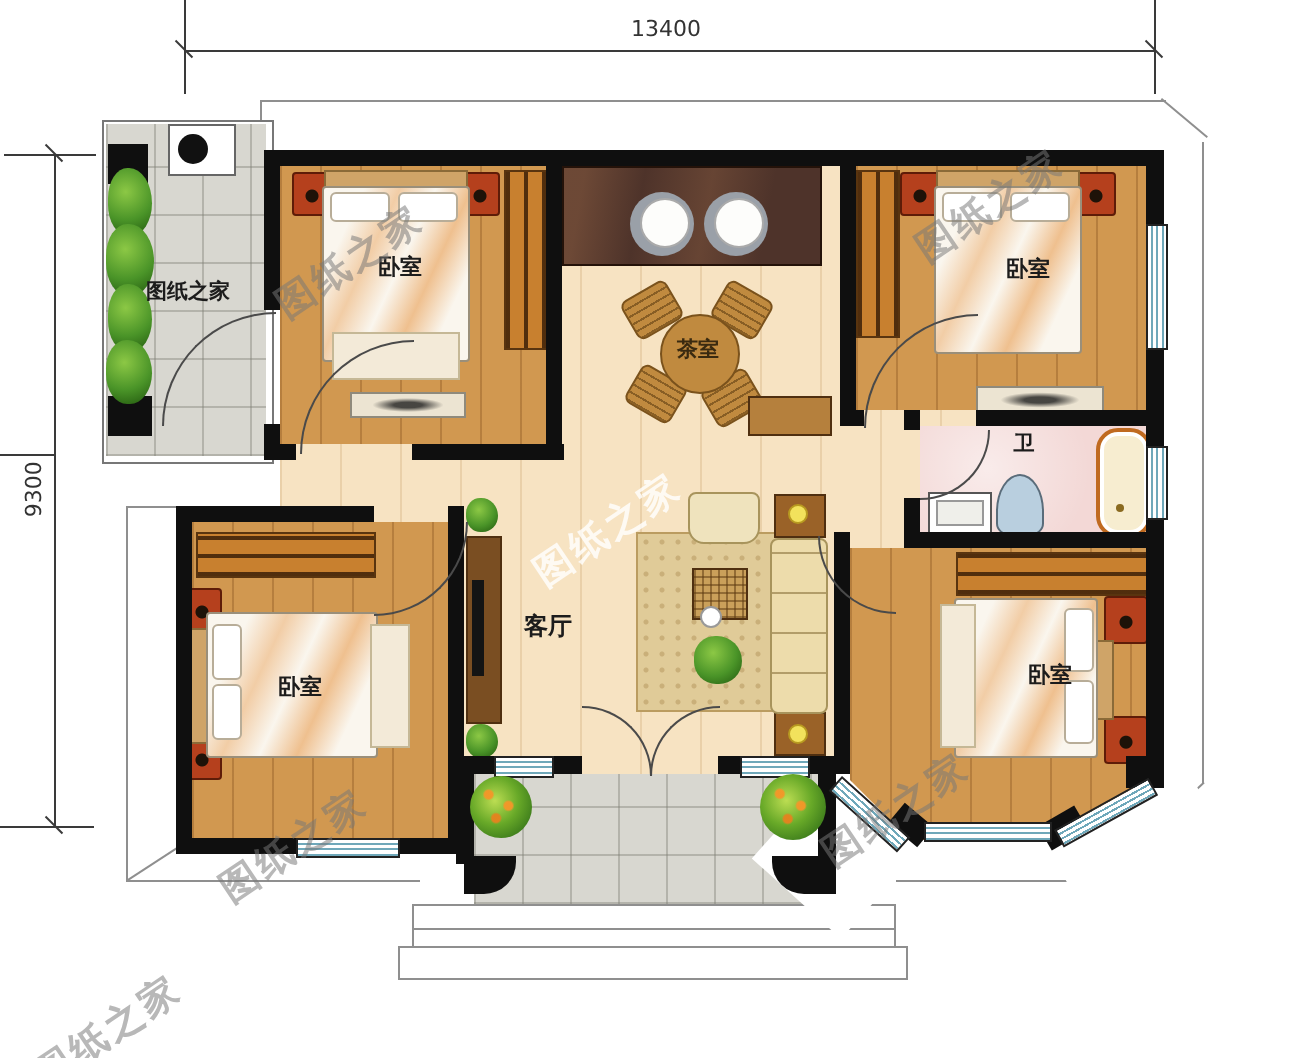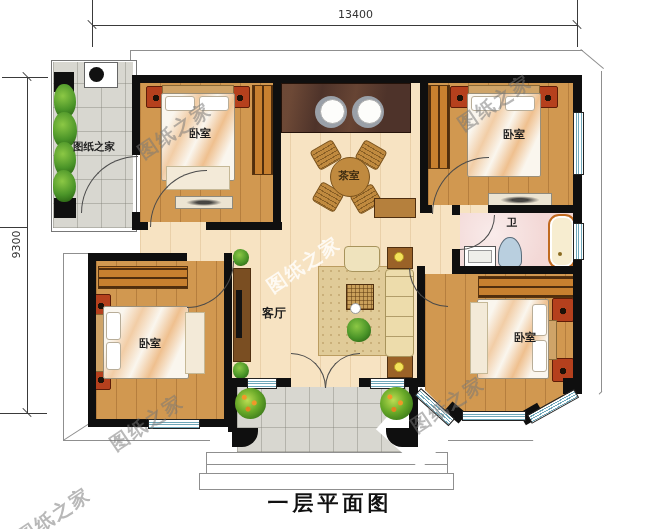--- a/index.html
+++ b/index.html
@@ -219,24 +219,23 @@
   <div class="abs wm light" style="left:262px;top:252px;">图纸之家</div>
   <div class="abs wm" style="left:105px;top:410px;">图纸之家</div>
   <div class="abs wm" style="left:406px;top:392px;">图纸之家</div>
   <div class="abs wm" style="left:12px;top:503px;">图纸之家</div>
 
   <div class="abs dline" style="left:92px;top:25px;width:485px;height:1px;"></div>
   <div class="abs dline" style="left:92px;top:0;width:1px;height:47px;"></div>
   <div class="abs dline" style="left:577px;top:0;width:1px;height:47px;"></div>
   <div class="abs dline" style="left:86px;top:24px;width:12px;height:1px;transform:rotate(45deg);"></div>
   <div class="abs dline" style="left:571px;top:24px;width:12px;height:1px;transform:rotate(45deg);"></div>
-  <div class="abs lbl" style="left:293px;top:8px;width:80px;font-weight:400;color:#333;text-align:right;">13400</div>
+  <div class="abs lbl" style="left:293px;top:8px;width:80px;font-weight:400;color:#333;">13400</div>
 
   <div class="abs dline" style="left:27px;top:77px;width:1px;height:336px;"></div>
   <div class="abs dline" style="left:2px;top:77px;width:46px;height:1px;"></div>
   <div class="abs dline" style="left:0;top:227px;width:28px;height:1px;"></div>
   <div class="abs dline" style="left:0;top:413px;width:47px;height:1px;"></div>
   <div class="abs dline" style="left:21px;top:76px;width:12px;height:1px;transform:rotate(45deg);"></div>
   <div class="abs dline" style="left:21px;top:412px;width:12px;height:1px;transform:rotate(45deg);"></div>
   <div class="abs lbl" style="left:-10px;top:238px;width:54px;font-weight:400;color:#333;transform:rotate(-90deg);">9300</div>
 
-  <div class="abs" style="left:205px;top:489px;width:250px;text-align:center;font-size:21px;font-weight:600;letter-spacing:4px;color:#111;">一层平面图</div>
 </div>
 
 </body></html>

